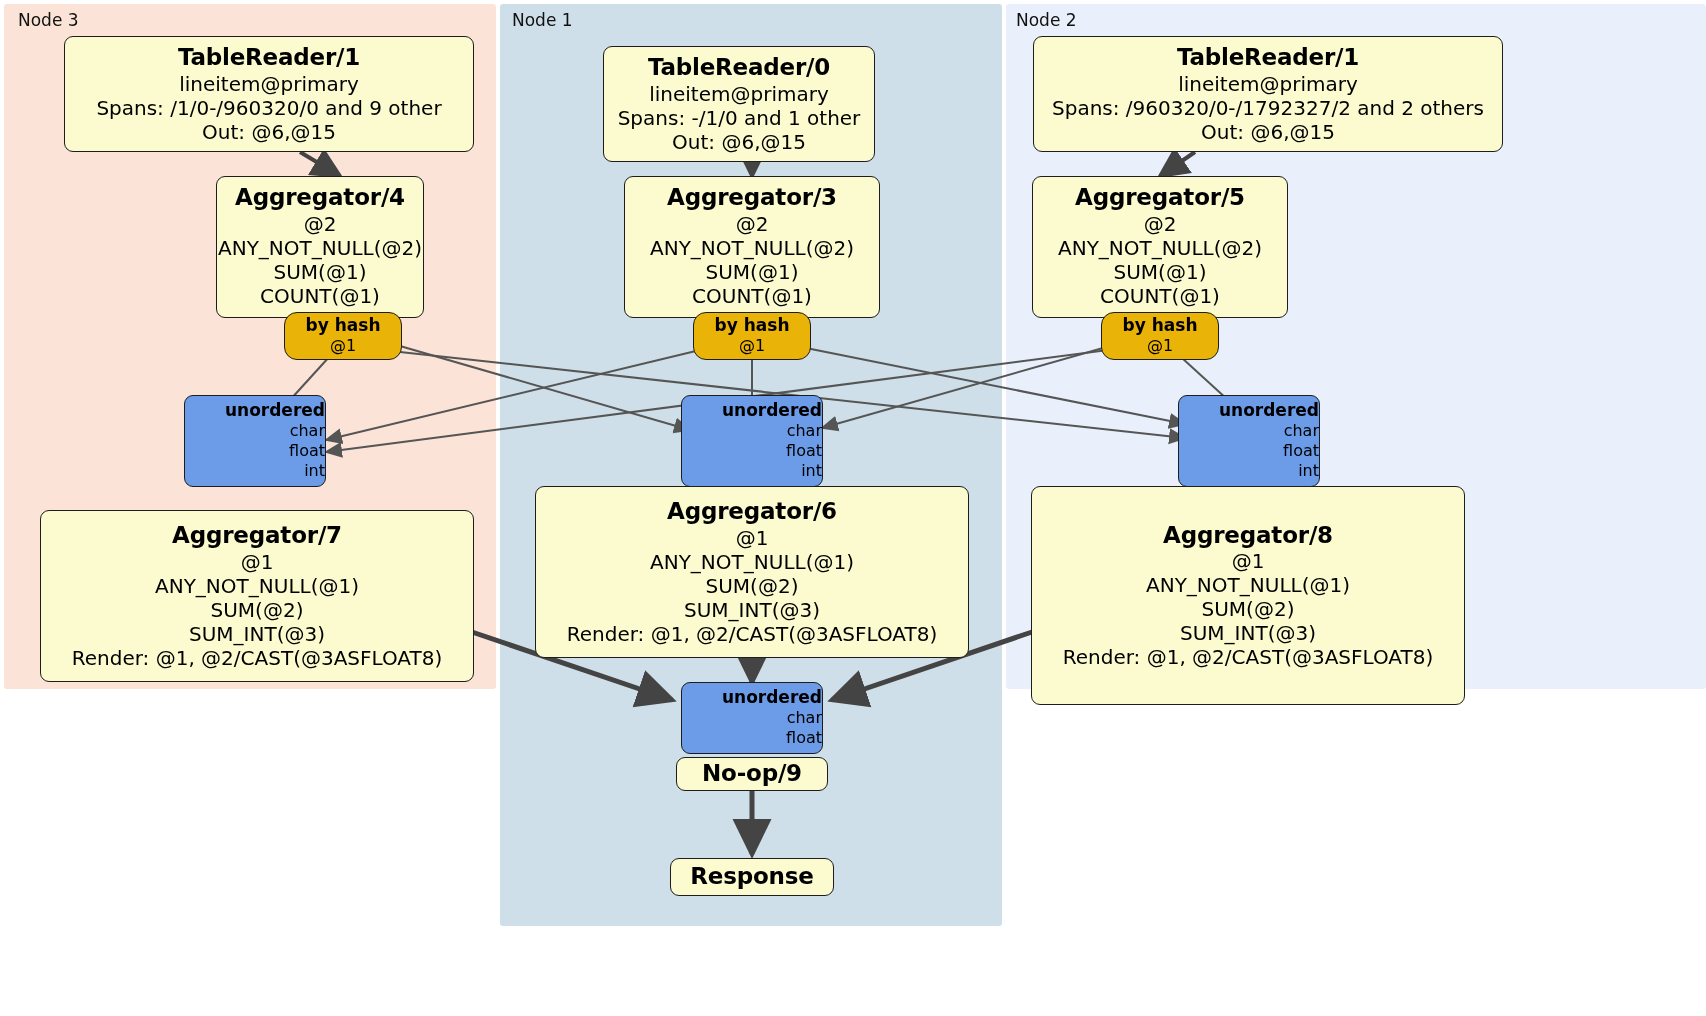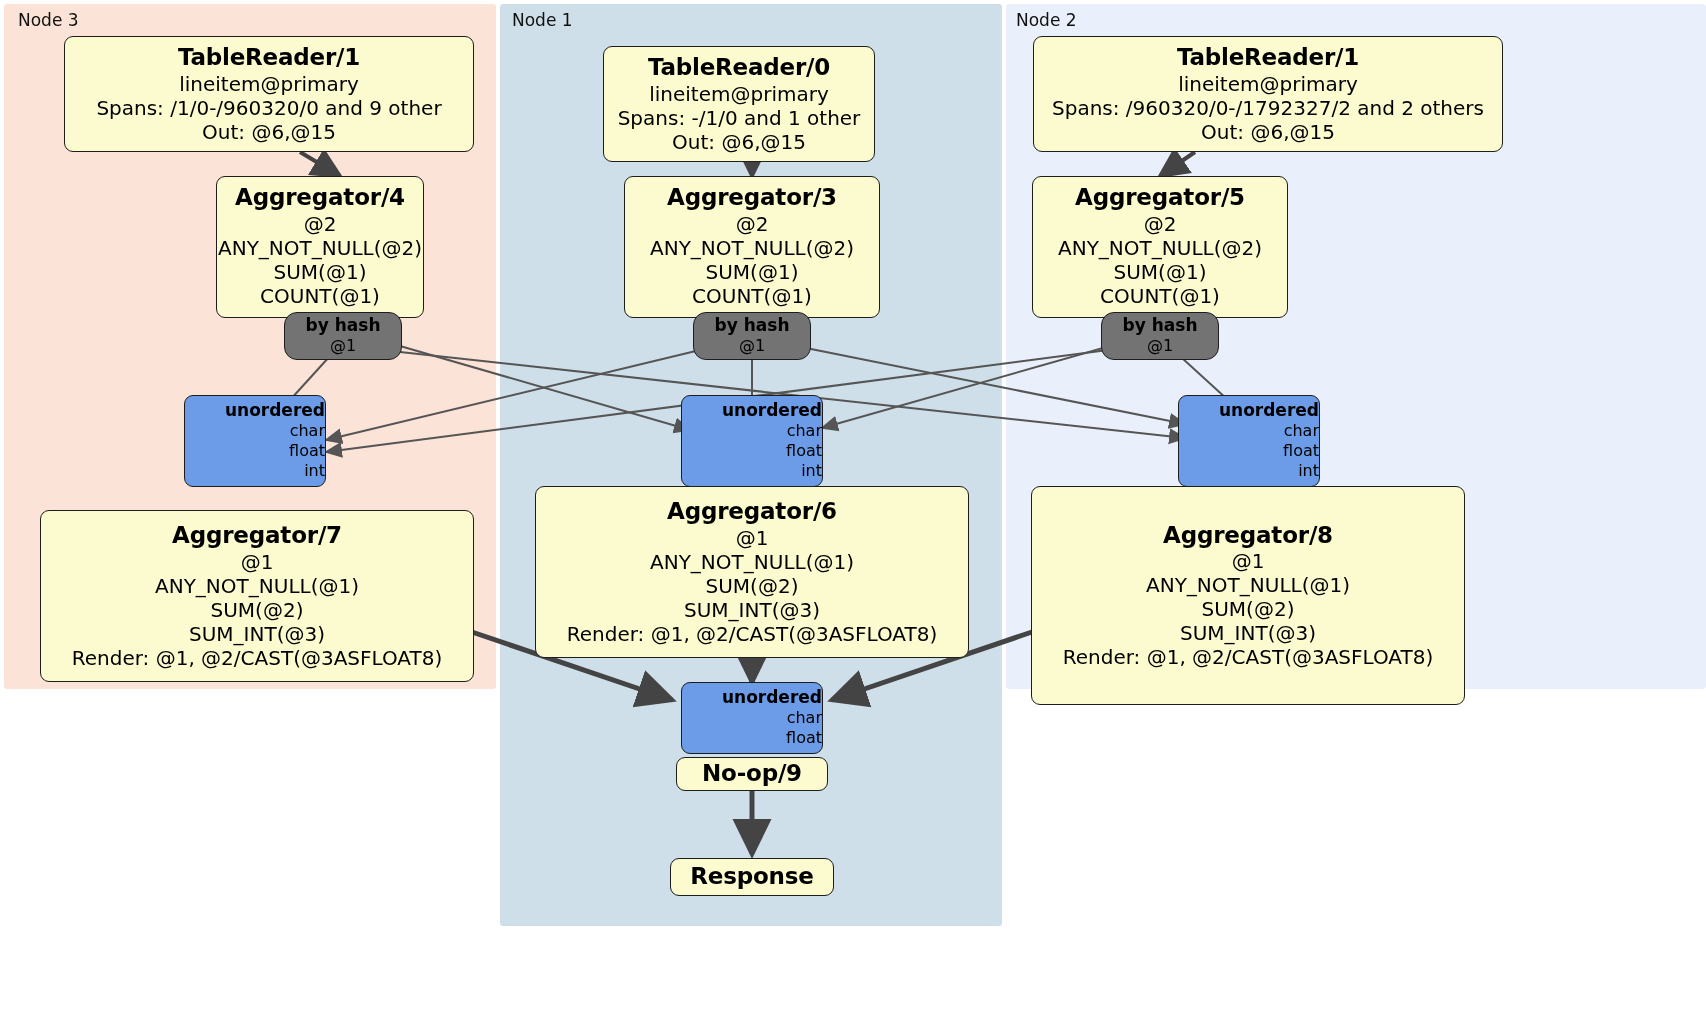--- a/index.html
+++ b/index.html
@@ -13,21 +13,21 @@
 
   
   #edges{position:absolute;left:0;top:0;width:1706px;height:1016px;
          pointer-events:none;}
 
   
   .node{position:absolute;box-sizing:border-box;
         display:flex;flex-direction:column;align-items:center;
         justify-content:center;text-align:center;color:#000;}
   .proc{background:#fbfbcf;border:1.6px solid #1d1d1d;border-radius:9px;}
-  .router{background:#737373;border:1.6px solid #1d1d1d;border-radius:13px;}
+  .router{background:#eab308;border:1.6px solid #1d1d1d;border-radius:13px;}
   .sync{background:#6c9ce8;border:1.6px solid #1d1d1d;border-radius:9px;align-items:flex-end;}
 
   .ttl{font-weight:bold;font-size:23px;line-height:1.18;letter-spacing:-0.2px;}
   .ttl-sm{font-weight:bold;font-size:17px;line-height:1.15;}
   .ln{font-size:20px;line-height:1.2;white-space:nowrap;}
   .ln-sm{font-size:16px;line-height:1.25;}
 </style>
 </head>
 <body>
 

